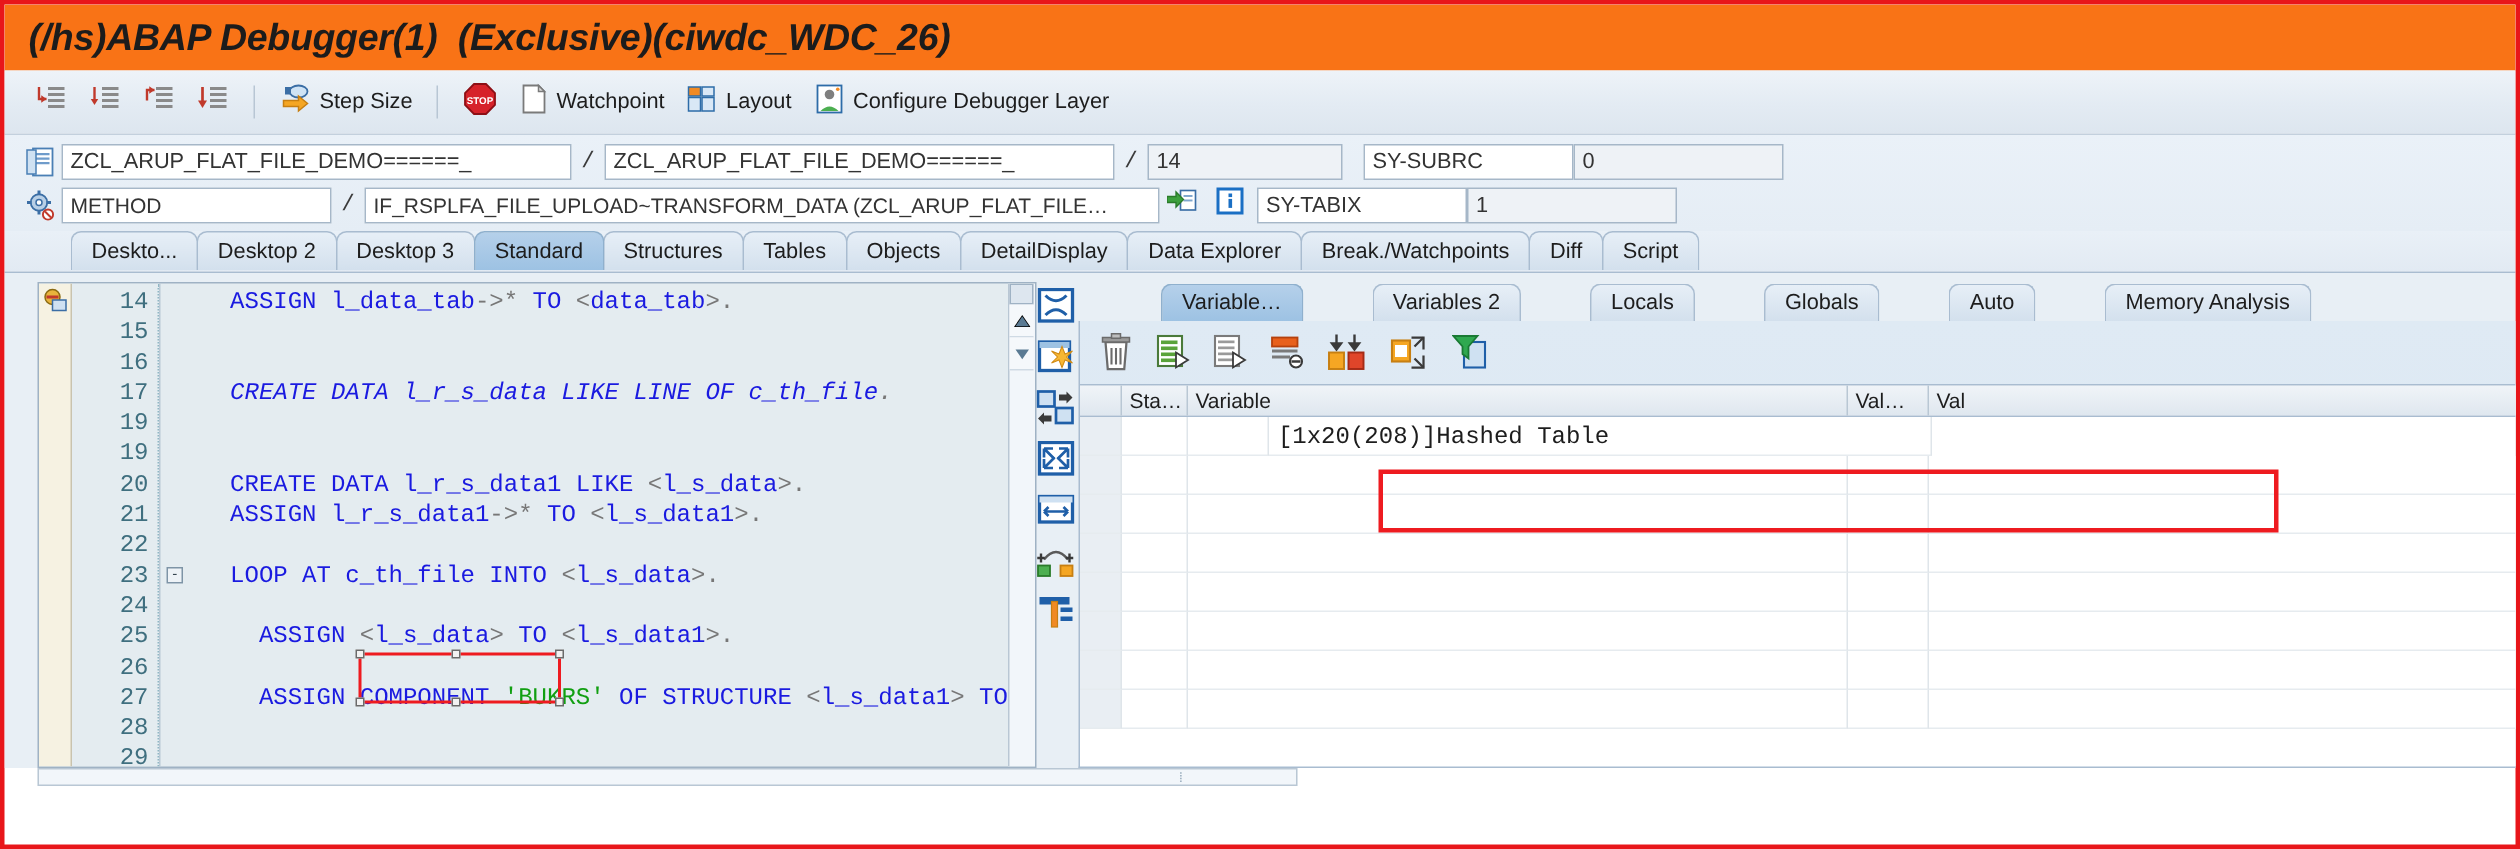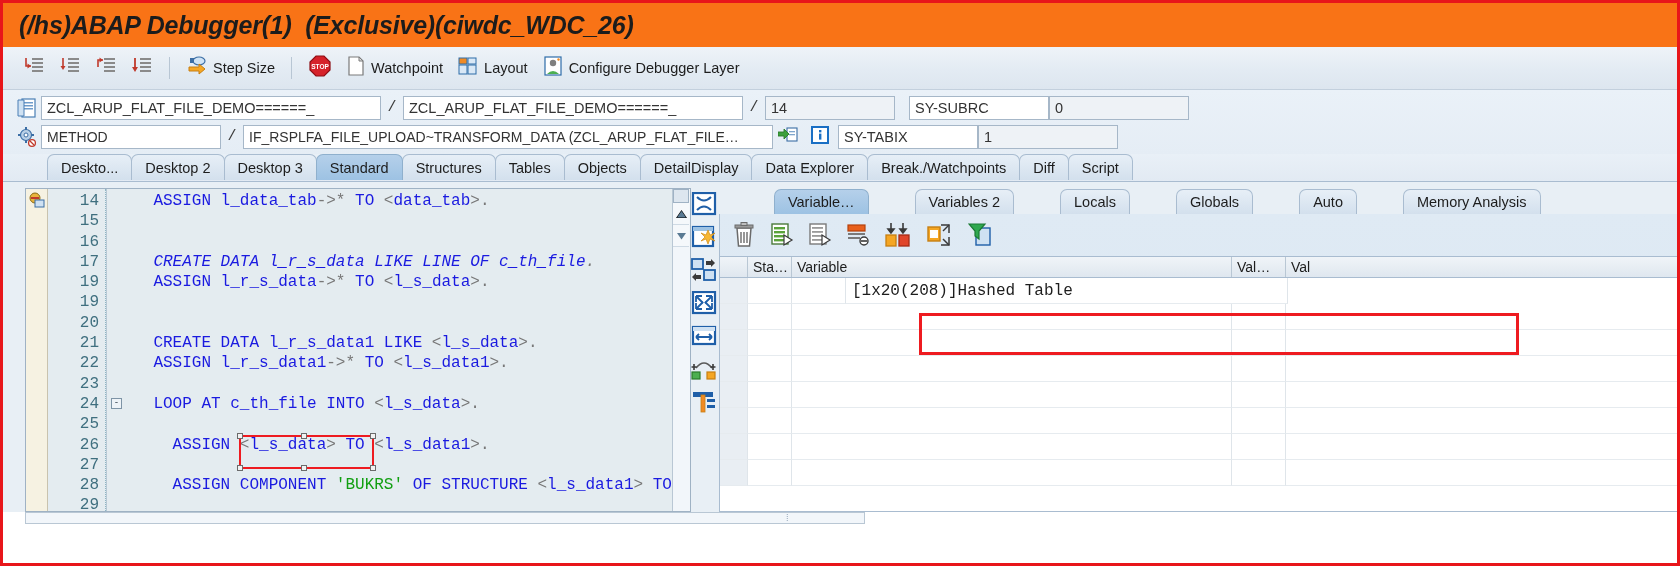--- a/index.html
+++ b/index.html
@@ -558,21 +558,20 @@
             <div>27</div>
             <div>28</div>
             <div>29</div>
           </div>
 
         <div class="codearea" id="codearea">
             <div class="cline" style="position: relative;">    ASSIGN l_data_tab<span class="op">-&gt;*</span> TO <span class="op">&lt;</span>data_tab<span class="op">&gt;</span><span class="op">.</span></div>
             <div class="cline" style="position: relative;"></div>
             <div class="cline" style="position: relative;"></div>
             <div class="cline" style="position: relative; font-style: italic;">    CREATE DATA l_r_s_data LIKE LINE OF c_th_file<span class="op">.</span></div>
-            <div class="cline" style="position: relative;">    ASSIGN l_r_s_data<span class="op">-&gt;*</span> TO <span class="op">&lt;</span>l_s_data<span class="op">&gt;</span><span class="op">.</span></div>
             <div class="cline" style="position: relative;"></div>
             <div class="cline" style="position: relative;"></div>
             <div class="cline" style="position: relative;">    CREATE DATA l_r_s_data1 LIKE <span class="op">&lt;</span>l_s_data<span class="op">&gt;</span><span class="op">.</span></div>
             <div class="cline" style="position: relative;">    ASSIGN l_r_s_data1<span class="op">-&gt;*</span> TO <span class="op">&lt;</span>l_s_data1<span class="op">&gt;</span><span class="op">.</span></div>
             <div class="cline" style="position: relative;"></div>
             <div class="cline" style="position: relative;">    LOOP AT c_th_file INTO <span class="op">&lt;</span>l_s_data<span class="op">&gt;</span><span class="op">.</span><span class="fold" style="top: 4px;">-</span></div>
             <div class="cline" style="position: relative;"></div>
             <div class="cline" style="position: relative;">      ASSIGN <span class="op">&lt;</span>l_s_data<span class="op">&gt;</span> TO <span class="op">&lt;</span>l_s_data1<span class="op">&gt;</span><span class="op">.</span></div>
             <div class="cline" style="position: relative;"></div>
             <div class="cline" style="position: relative;">      ASSIGN COMPONENT <span class="lit">'BUKRS'</span> OF STRUCTURE <span class="op">&lt;</span>l_s_data1<span class="op">&gt;</span> TO</div>

